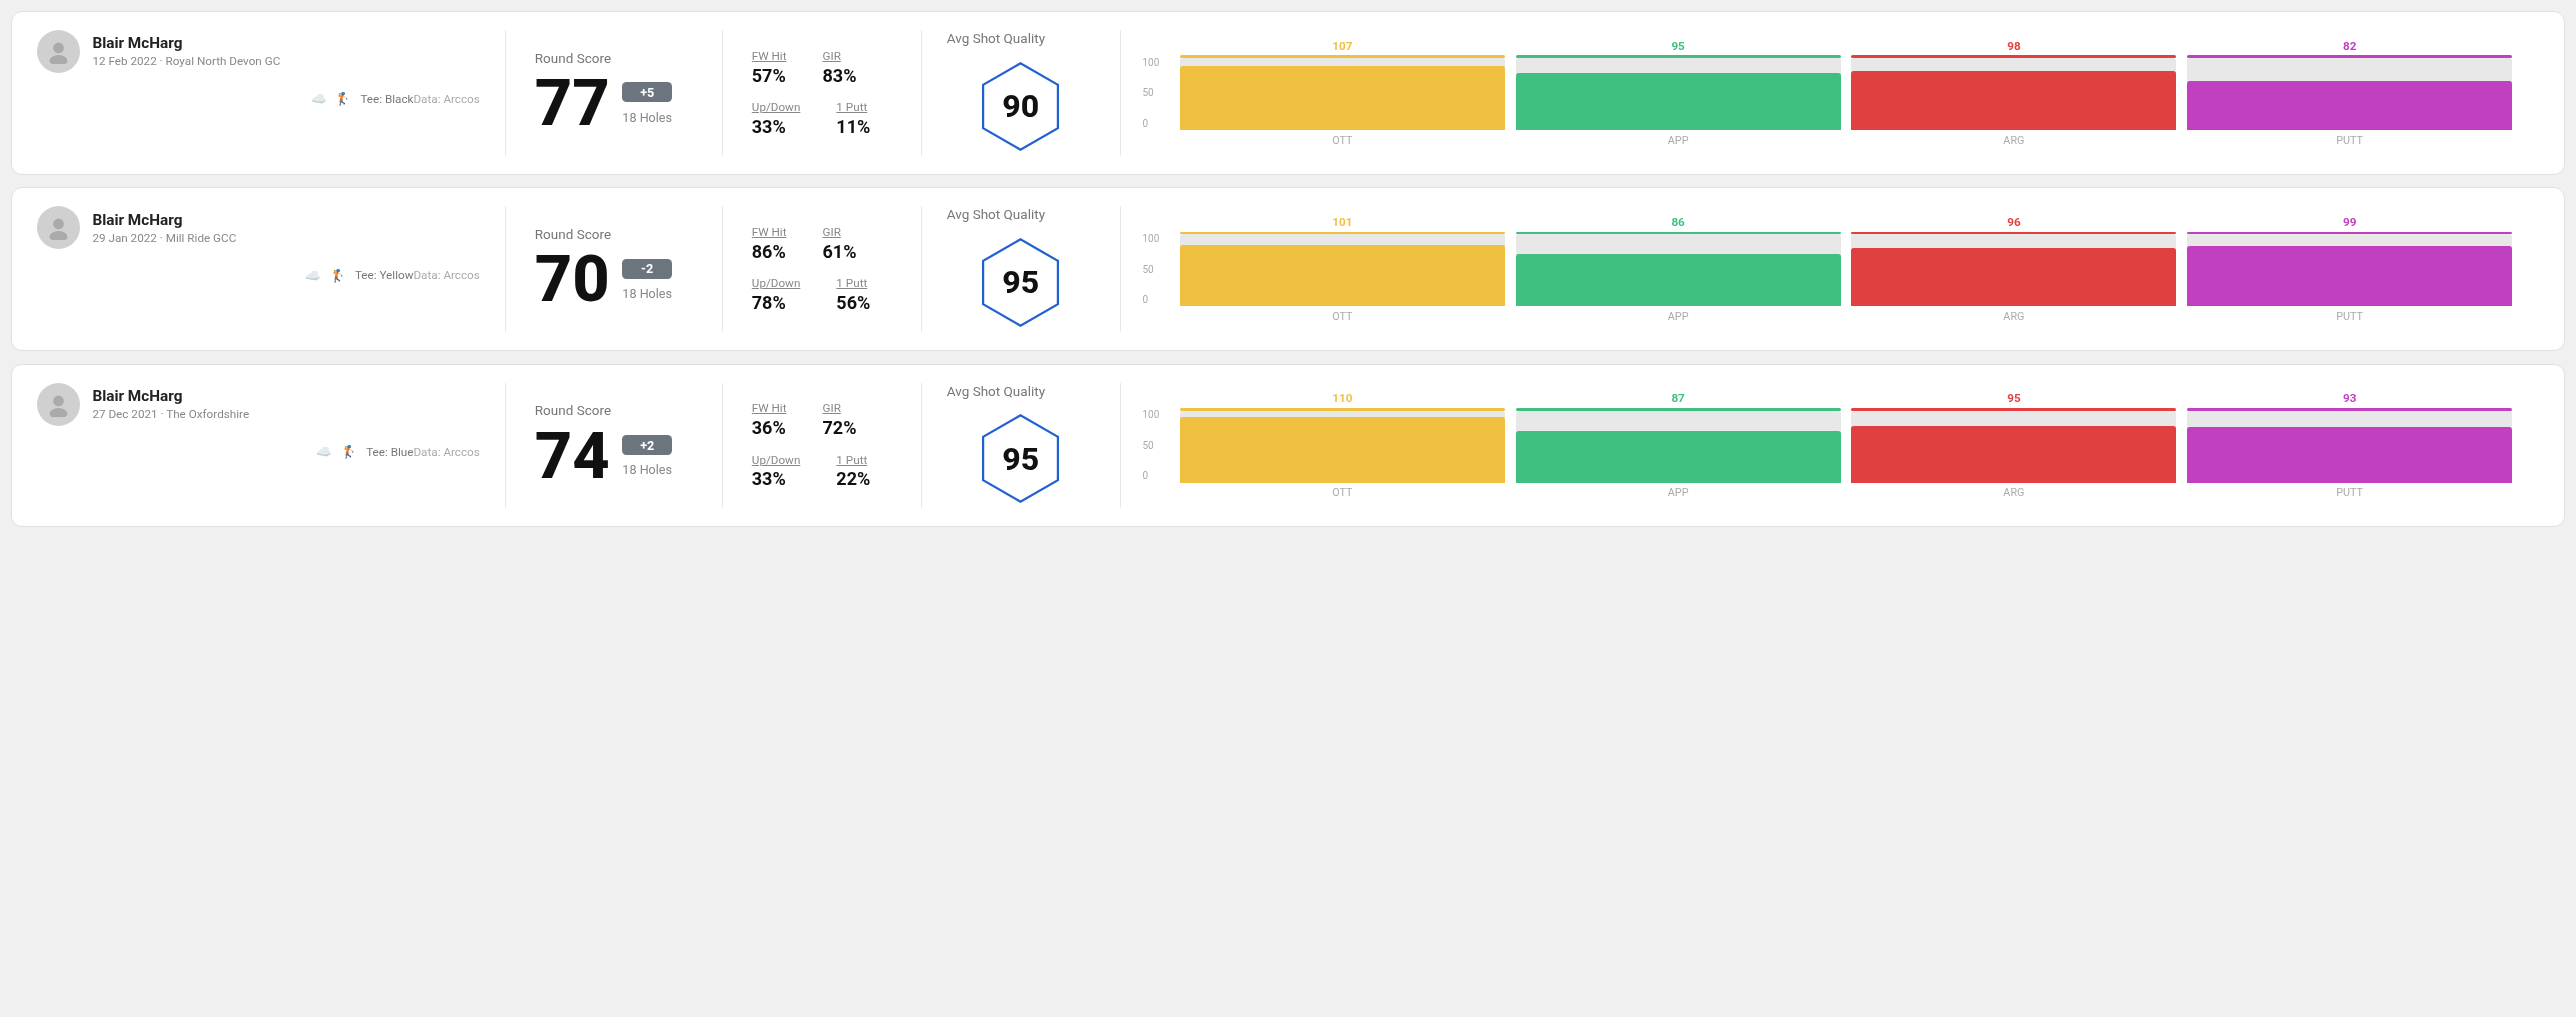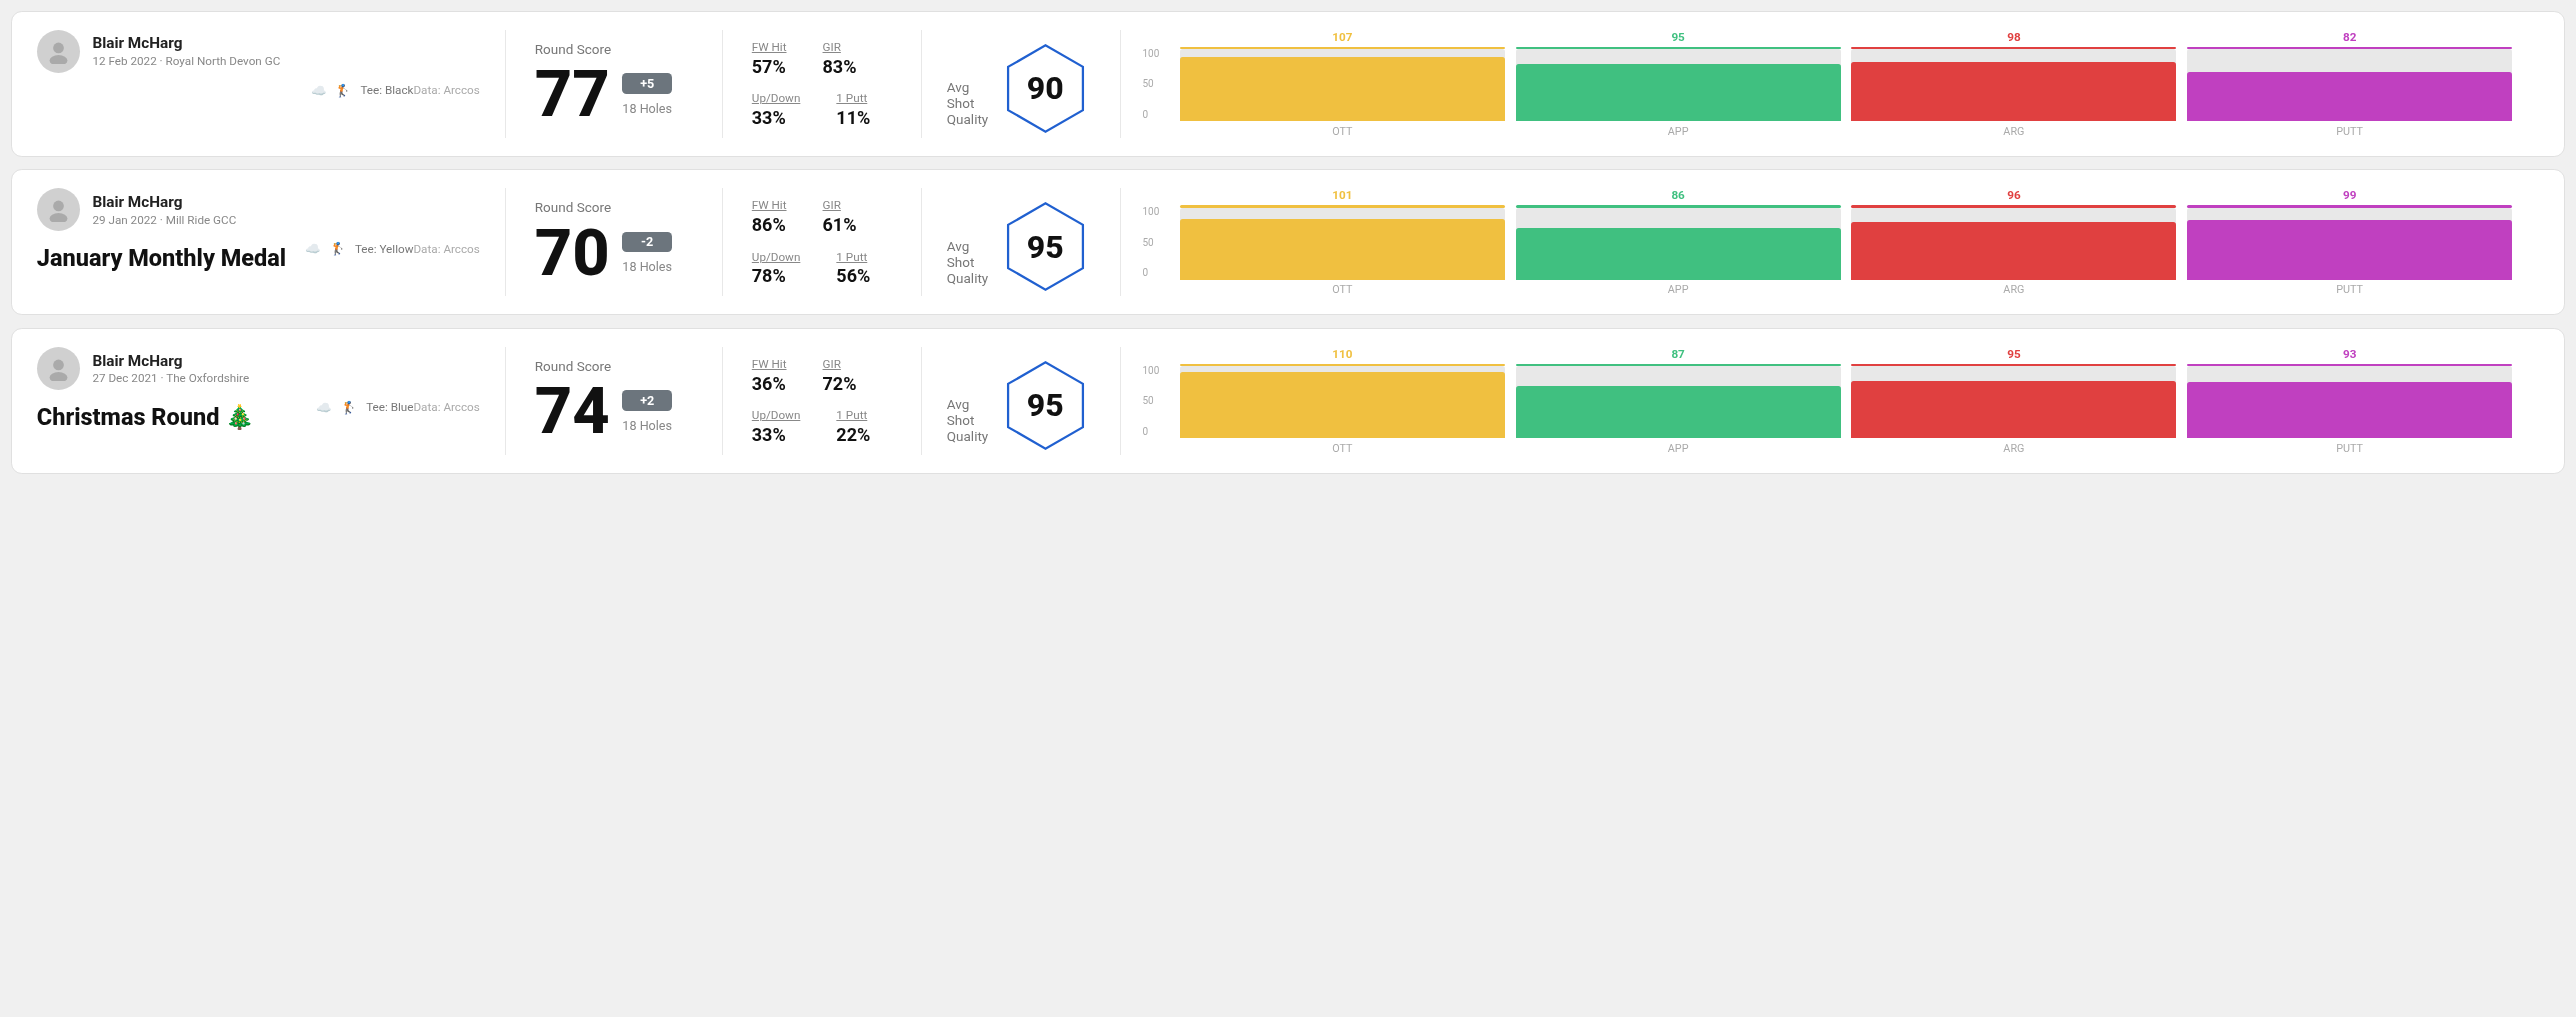--- a/index.html
+++ b/index.html
@@ -182,23 +182,23 @@
       font-weight: 700;
       color: #111;
     }
 
     
     .quality-section {
       width: 199px;
       min-width: 199px;
       padding: 0 25px;
       display: flex;
-      flex-direction: row;
-      justify-content: center;
-      align-items: flex-end;
+      flex-direction: column;
+      justify-content: center;
+      align-items: flex-start;
       border-right: 0.9px solid #e8e8e8;
     }
 
     .quality-label {
       font-size: 13.5px;
       color: #777;
       margin-bottom: 10.8px;
     }
 
     .hexagon-container {
@@ -470,21 +470,20 @@
               <svg width="25" height="25" viewBox="0 0 28 28" fill="none">
                 <circle cx="14" cy="10" r="6" fill="#aaa"></circle>
                 <ellipse cx="14" cy="24" rx="10" ry="6" fill="#aaa"></ellipse>
               </svg>
             </div>
             <div class="player-info">
               <div class="player-name">Blair McHarg</div>
               <div class="player-meta">29 Jan 2022 · Mill Ride GCC</div>
             </div>
           </div>
-          <div class="round-title">January Monthly Medal</div>
         </div>
         <div class="round-footer">
           <div class="tee-info">
             <span class="tee-icon">☁️</span>
             <span class="tee-icon">🏌️</span>
             <span>Tee: Yellow</span>
           </div>
           <span class="data-source">Data: Arccos</span>
         </div>
       </div>
@@ -604,21 +603,20 @@
               <svg width="25" height="25" viewBox="0 0 28 28" fill="none">
                 <circle cx="14" cy="10" r="6" fill="#aaa"></circle>
                 <ellipse cx="14" cy="24" rx="10" ry="6" fill="#aaa"></ellipse>
               </svg>
             </div>
             <div class="player-info">
               <div class="player-name">Blair McHarg</div>
               <div class="player-meta">27 Dec 2021 · The Oxfordshire</div>
             </div>
           </div>
-          <div class="round-title">Christmas Round 🎄</div>
         </div>
         <div class="round-footer">
           <div class="tee-info">
             <span class="tee-icon">☁️</span>
             <span class="tee-icon">🏌️</span>
             <span>Tee: Blue</span>
           </div>
           <span class="data-source">Data: Arccos</span>
         </div>
       </div>

